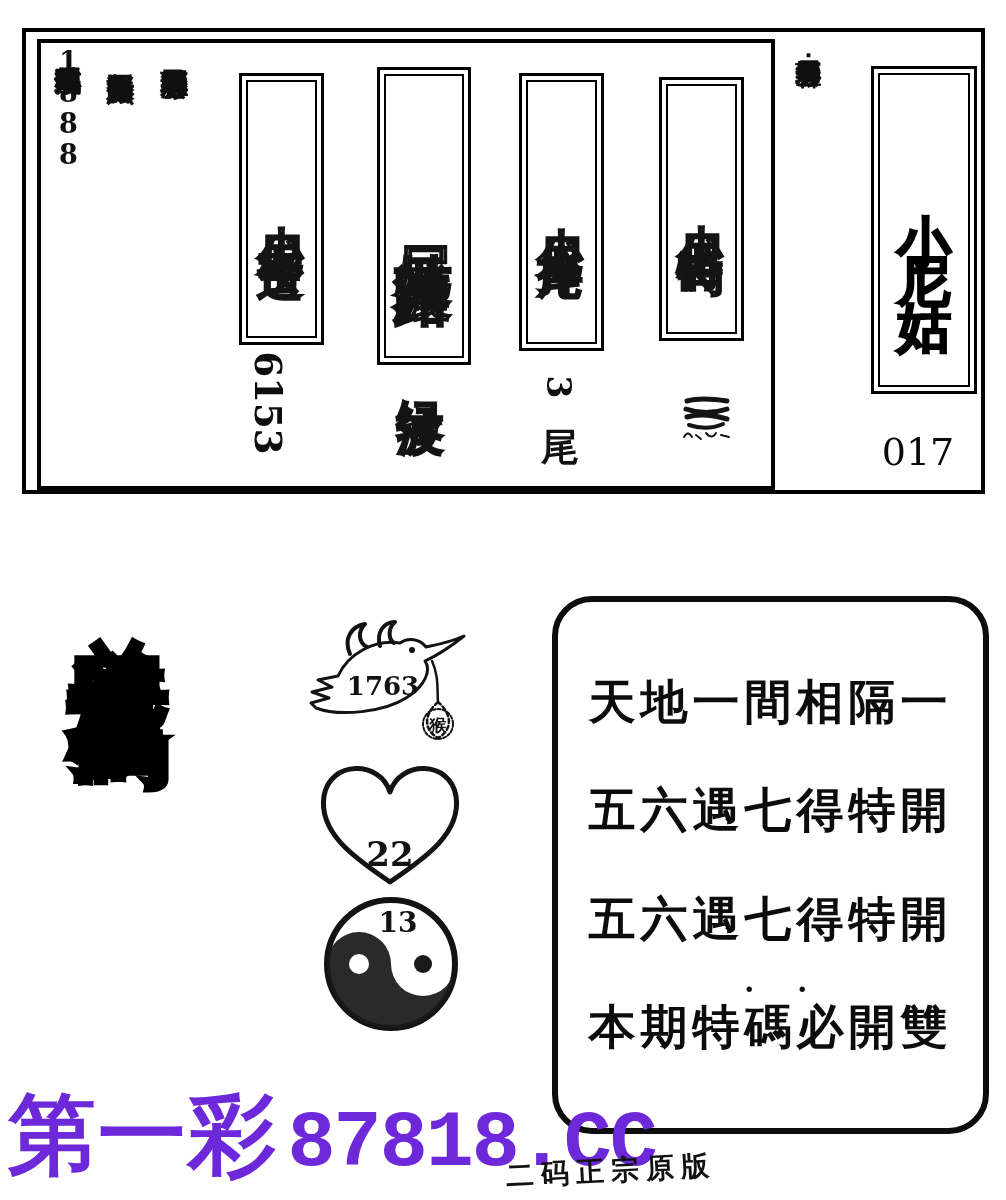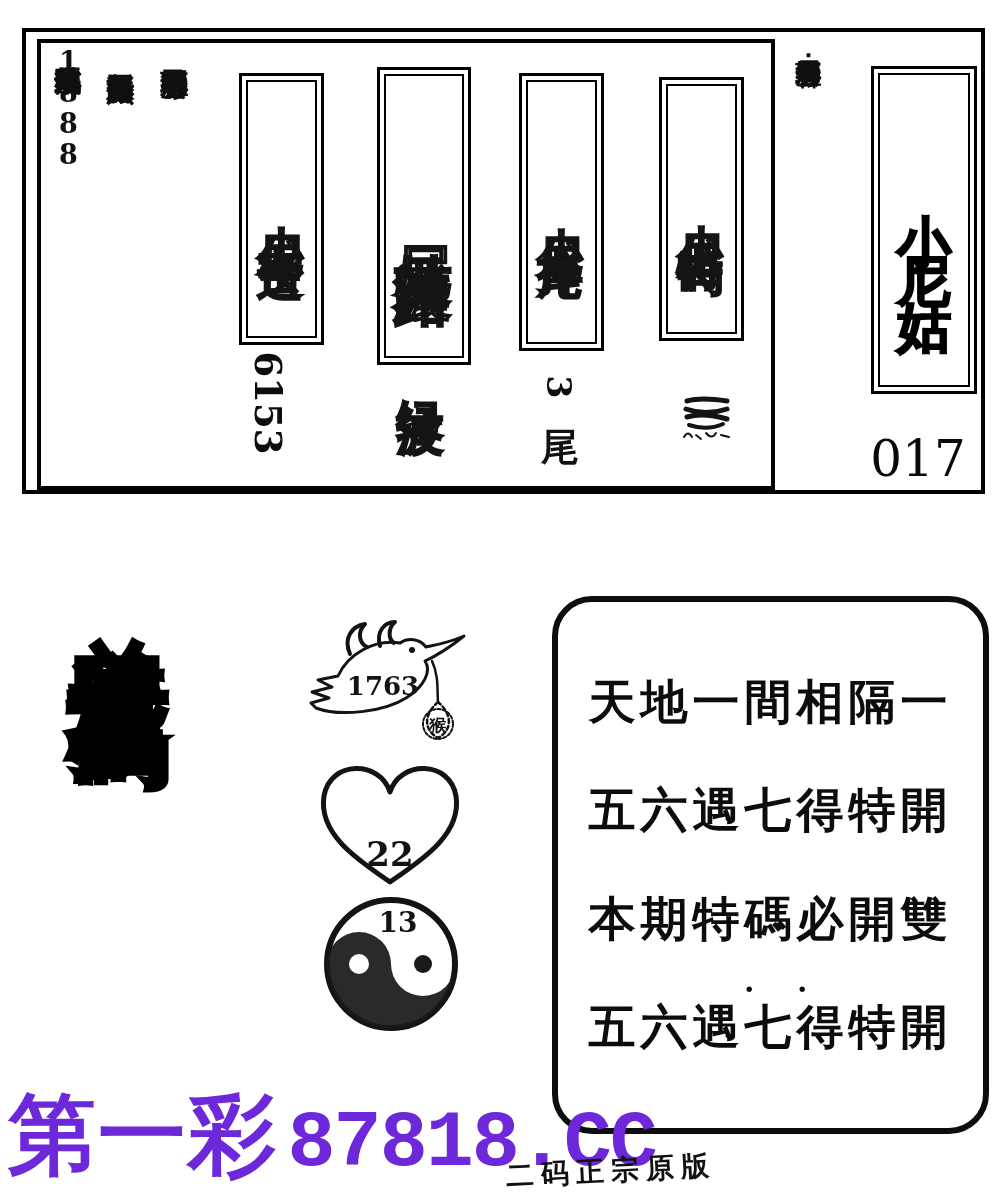--- a/index.html
+++ b/index.html
@@ -33,21 +33,21 @@
   .poem-line{font-family:"DejaVu Serif", serif;font-weight:700;font-size:47px;
        letter-spacing:5px;color:#0c0c0c;white-space:nowrap;}
   .emph{position:absolute;font-weight:900;font-size:30px;letter-spacing:16px;color:#0c0c0c;z-index:2;}
   
   .footer-red{position:absolute;white-space:nowrap;font-family:Liberation Mono, monospace;
        font-weight:900;color:#6d28d9;z-index:5;line-height:1;}
   .footer-red .brand{font-size:88px;letter-spacing:2px;}
   .footer-red .url{font-size:80px;letter-spacing:-2px;}
   .tagline{position:absolute;font-family:"DejaVu Serif", serif;font-weight:700;font-size:28px;
        letter-spacing:7px;color:#111;transform:rotate(-3deg);z-index:6;white-space:nowrap;}
-  .issue{position:absolute;font-family:"DejaVu Serif", serif;font-weight:400;font-size:50px;
+  .issue{position:absolute;font-family:"DejaVu Serif", serif;font-weight:400;font-size:38px;
        color:#090909;text-align:center;}
   svg{display:block;}
 </style>
 </head>
 <body>
 
 <div id="page">
 
   <div class="frame" style="left:22px;top:28px;width:963px;height:466px;"></div>
   <div class="frame" style="left:37px;top:39px;width:738px;height:451px;"></div>
@@ -122,22 +122,22 @@
       <path d="M75 14 A32 32 0 0 1 75 78 A32 32 0 0 0 75 142 A64 64 0 0 1 75 14 Z" fill="#1a1a1a" fill-opacity="0.93"></path>
       <circle cx="75" cy="46" r="10" fill="#ffffff"></circle>
       <circle cx="75" cy="110" r="9" fill="#1a1a1a"></circle>
     </g>
     <text x="82" y="46" text-anchor="middle" font-family="DejaVu Serif, serif" font-weight="700" font-size="28" fill="#131313">13</text>
   </svg>
 
   <div class="poem-box" style="left:552px;top:596px;width:437px;height:538px;">
     <div class="poem-line">天地一間相隔一</div>
     <div class="poem-line">五六遇七得特開</div>
+    <div class="poem-line">五六遇七得特開</div>
     <div class="poem-line">本期特碼必開雙</div>
-    <div class="poem-line">五六遇七得特開</div>
   </div>
   <div class="emph" style="left:744px;top:972px;">· ·</div>
 
   <div class="footer-red" style="left:8px;top:1098px;">
     <span class="brand">第一彩</span>
     <span class="url">87818.CC</span>
   </div>
   <div class="tagline" style="left:506px;top:1152px;">二码正宗原版</div>
 
 </div>

